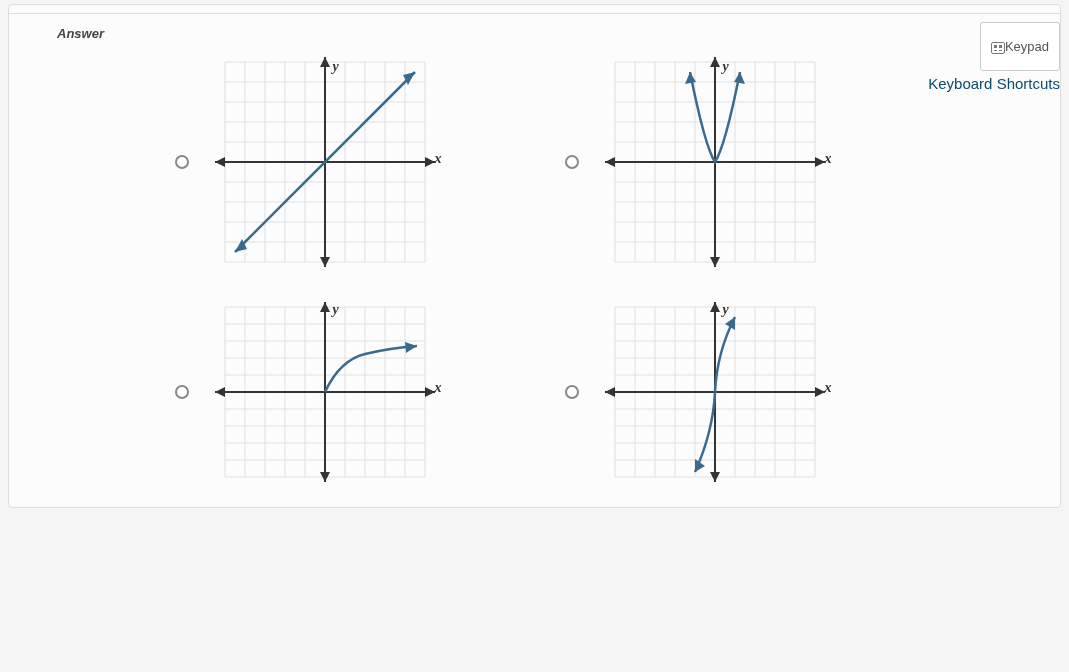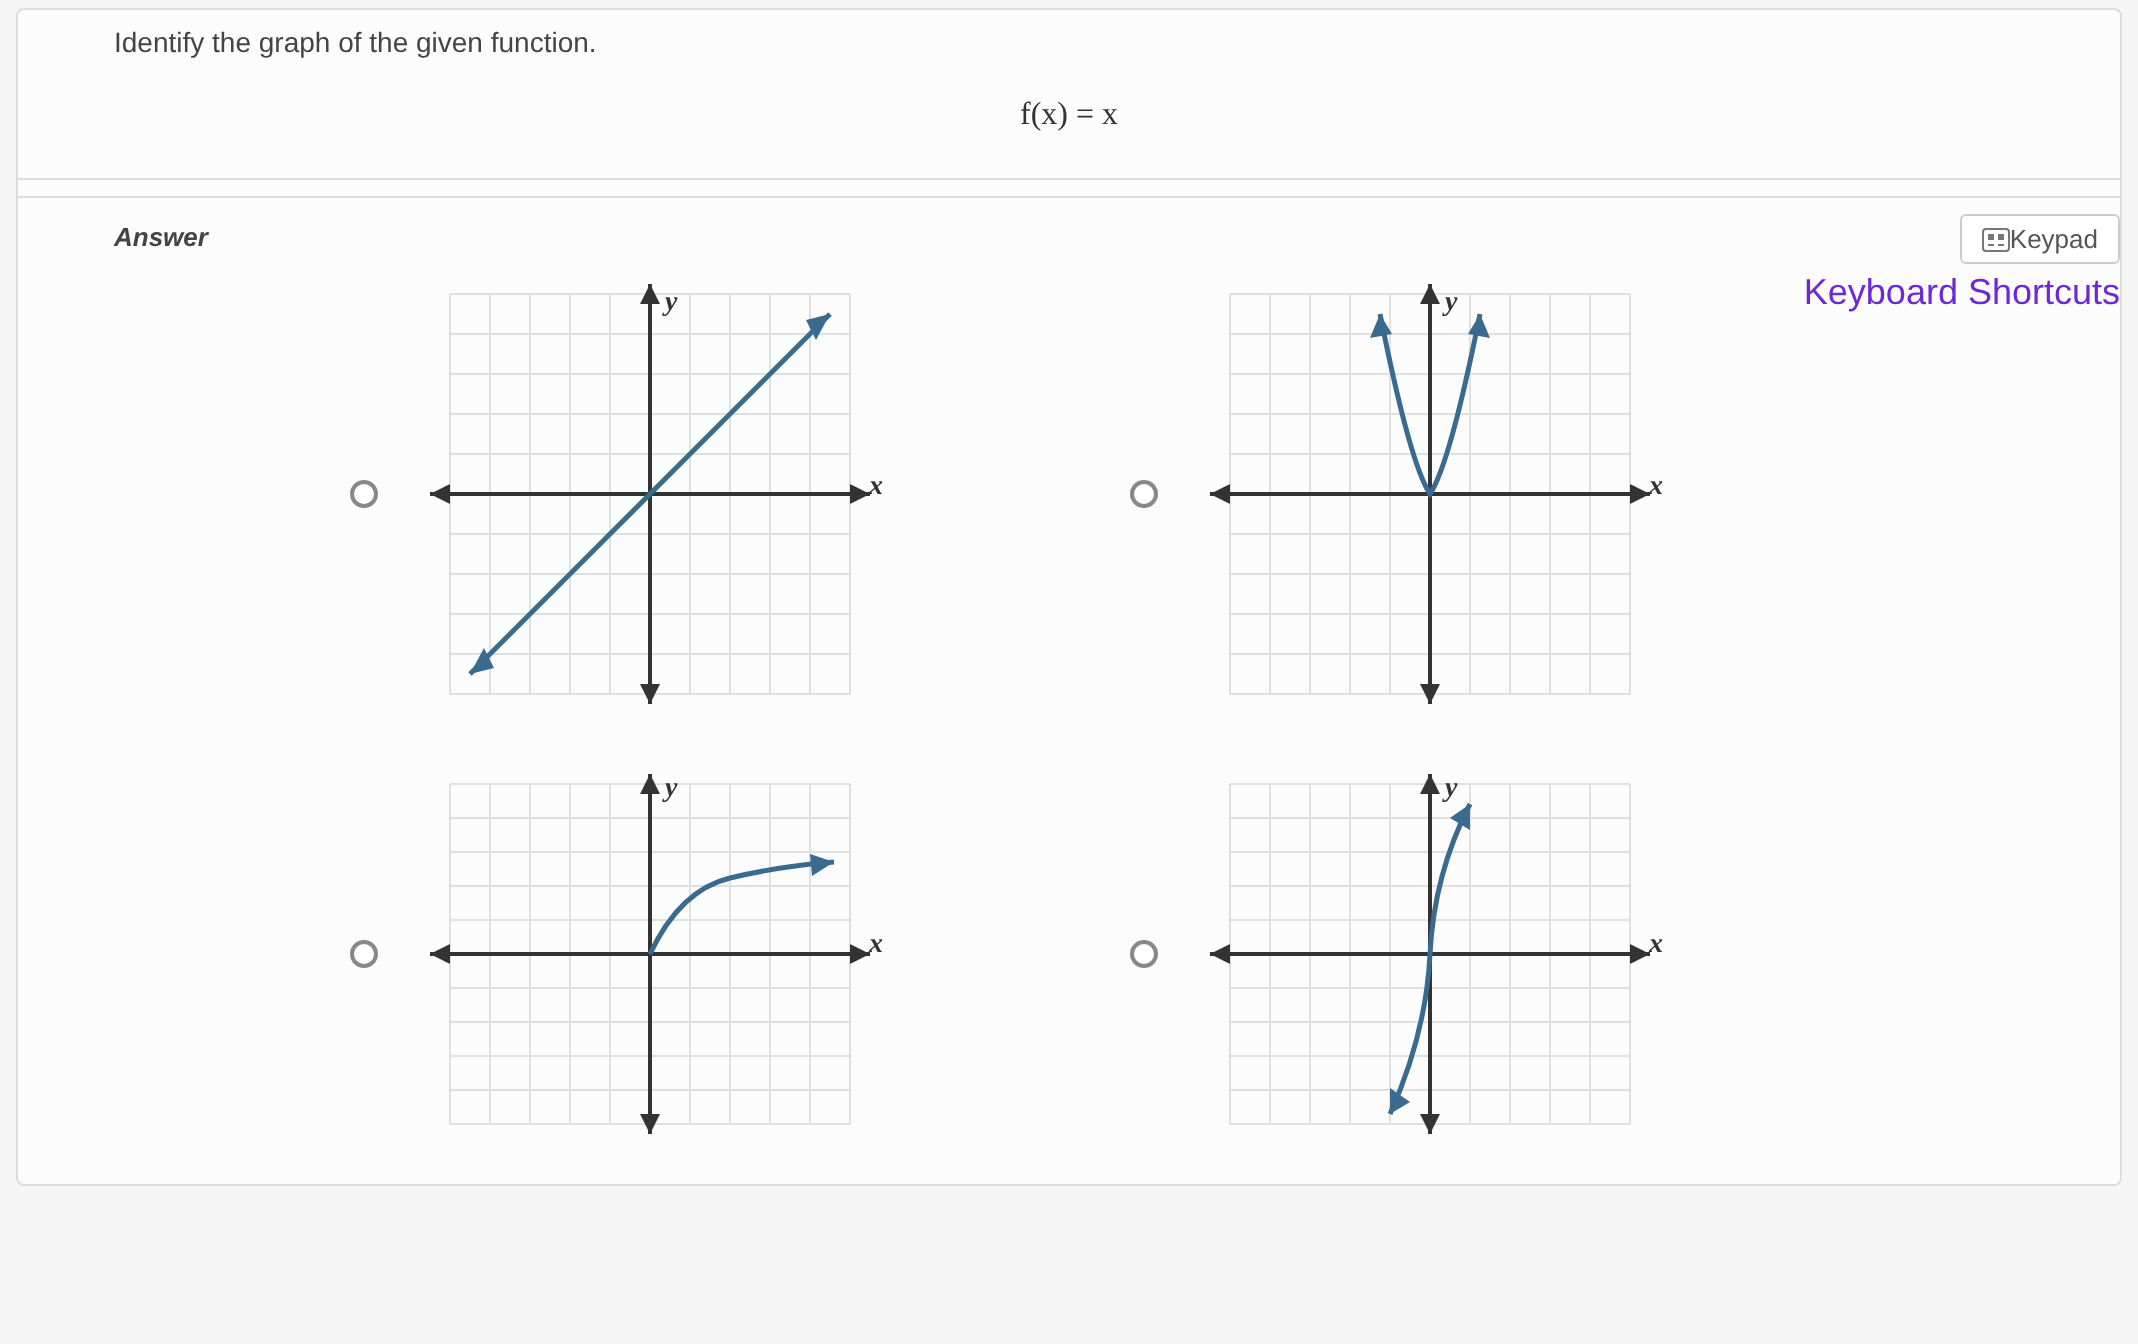--- a/index.html
+++ b/index.html
@@ -50,33 +50,33 @@
   .toolbar-right {
     position: absolute;
     right: 0;
     top: 8px;
     text-align: right;
     font-size: 13px;
     color: #555;
   }
   .keypad-btn {
     display: inline-flex;
-    align-items: center;
+    align-items: flex-end;
     gap: 0;
     border: 1px solid #ccc;
     background: #fff;
-    padding: 4px 10px;
+    padding: 16px 10px;
     border-radius: 3px;
     cursor: pointer;
     font-size: 13px;
     color: #555;
   }
   .shortcut-link {
-    font-size: 18px;
-    color: #6d28d9;
+    font-size: 15px;
+    color: #0c4a6e;
     margin-top: 4px;
     cursor: pointer;
   }
   .choices {
     margin-top: 16px;
     display: grid;
     grid-template-columns: 1fr 1fr;
     grid-template-rows: 1fr 1fr;
     column-gap: 60px;
     row-gap: 20px;
@@ -130,26 +130,20 @@
       linear-gradient(#777,#777) 5px 0/3px 3px no-repeat,
       linear-gradient(#777,#777) 0 5px/3px 3px no-repeat,
       linear-gradient(#777,#777) 5px 5px/3px 3px no-repeat;
   }
 </style>
 </head>
 <body>
 
 <div class="container">
 
-  <div class="question-header">
-    <div class="question-text">Identify the graph of the given function.</div>
-    <div class="function-row">
-      <span class="fn">f(x) = x</span>
-    </div>
-  </div>
 
   <div class="answer-block">
     <div class="answer-label">Answer</div>
 
     <div class="toolbar-right">
       <div class="keypad-btn">
         <span class="kp-icon"></span>
         <span>Keypad</span>
       </div>
       <div class="shortcut-link">Keyboard Shortcuts</div>

